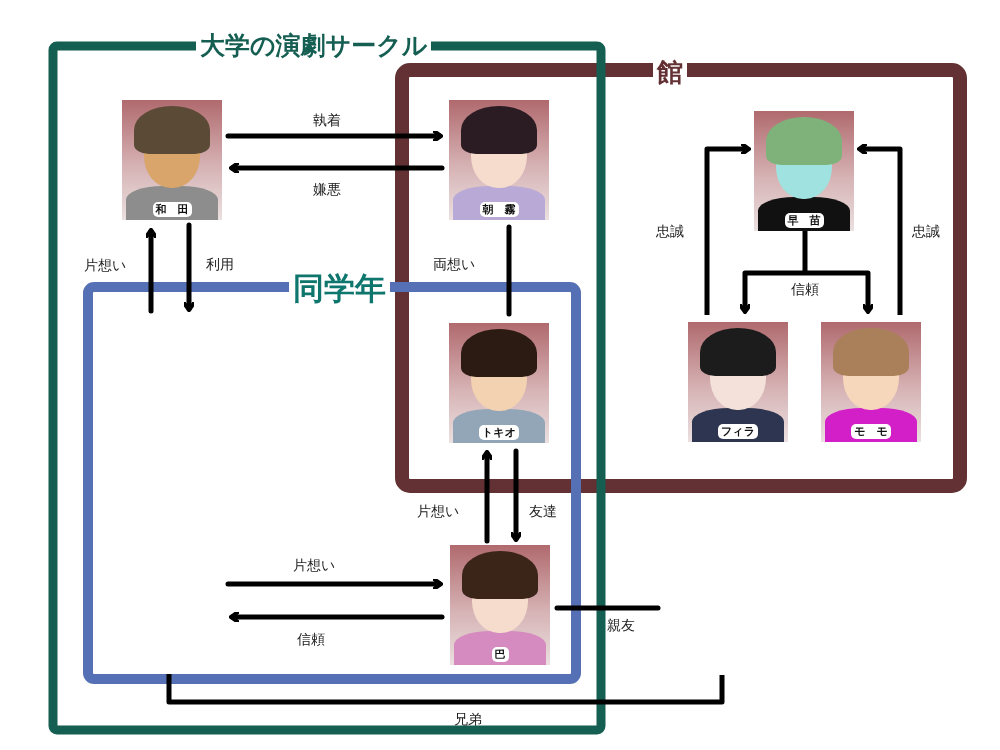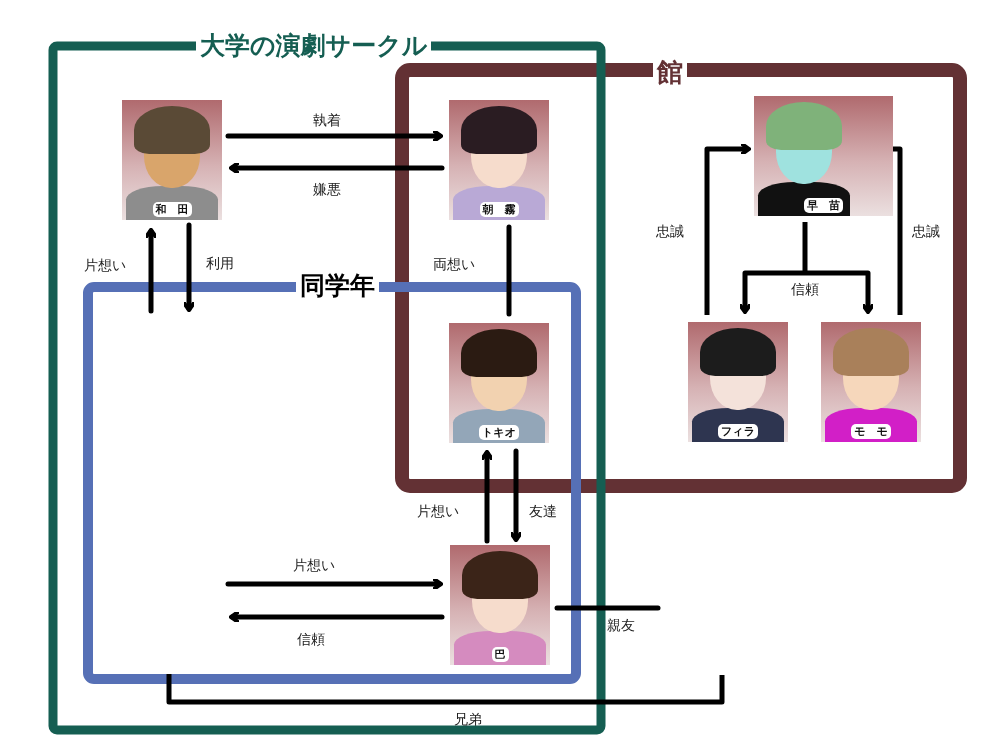--- a/index.html
+++ b/index.html
@@ -55,37 +55,37 @@
     <line x1="228" y1="577" x2="440" y2="577" stroke="#000" stroke-width="5" stroke-linecap="round" marker-end="url(#arrowhead)"></line>
     <line x1="442" y1="610" x2="232" y2="610" stroke="#000" stroke-width="5" stroke-linecap="round" marker-end="url(#arrowhead)"></line>
 
     <line x1="557" y1="601" x2="658" y2="601" stroke="#000" stroke-width="5" stroke-linecap="round"></line>
 
     <polyline points="169,667 169,695 722,695 722,668" fill="none" stroke="#000" stroke-width="5" stroke-linejoin="round"></polyline>
   </svg>
 
   <div class="group-title" style="left:196px; top:26px; font-size:25px; color:#155e52;">大学の演劇サークル</div>
   <div class="group-title" style="left:653px; top:52px; font-size:26px; color:#633134;">館</div>
-  <div class="group-title" style="left:296px; top:266px; font-size:25px; color:#000000;">同学年</div>
+  <div class="group-title" style="left:289px; top:266px; font-size:31px; color:#0f766e;">同学年</div>
 
   <div class="portrait" style="left:122px; top:93px;">
     <div class="body" style="background: rgb(141, 141, 141);"></div>
     <div class="face" style="background: rgb(217, 165, 107);"></div>
     <div class="hair" style="background: rgb(90, 74, 54);"></div>
     <div class="name-tag"><span>和　田</span></div>
   </div>
 
   <div class="portrait" style="left:449px; top:93px;">
     <div class="body" style="background: rgb(185, 169, 214);"></div>
     <div class="face" style="background: rgb(246, 220, 204);"></div>
     <div class="hair" style="background: rgb(42, 28, 34);"></div>
     <div class="name-tag"><span>朝　霧</span></div>
   </div>
 
-  <div class="portrait" style="left:754px; top:89px;padding-left:39px;">
+  <div class="portrait" style="left:754px; top:104px;">
     <div class="body" style="background: rgb(17, 17, 17);"></div>
     <div class="face" style="background: rgb(159, 226, 223);"></div>
     <div class="hair" style="background: rgb(127, 178, 122);"></div>
     <div class="name-tag"><span>早　苗</span></div>
   </div>
 
 
   <div class="portrait" style="left:449px; top:316px;">
     <div class="body" style="background: rgb(147, 166, 184);"></div>
     <div class="face" style="background: rgb(242, 210, 176);"></div>
@@ -113,21 +113,21 @@
     <div class="face" style="background: rgb(246, 220, 204);"></div>
     <div class="hair" style="background: rgb(59, 36, 24);"></div>
     <div class="name-tag"><span>巴</span></div>
   </div>
 
 
 
   <div class="rel-label" style="left:313px; top:106px;">執着</div>
   <div class="rel-label" style="left:313px; top:175px;">嫌悪</div>
   <div class="rel-label" style="left:84px; top:251px;">片想い</div>
-  <div class="rel-label" style="left:206px; top:250px;font-family:Liberation Mono, monospace;">利用</div>
+  <div class="rel-label" style="left:206px; top:250px;">利用</div>
   <div class="rel-label" style="left:433px; top:250px;">両想い</div>
   <div class="rel-label" style="left:656px; top:217px;">忠誠</div>
   <div class="rel-label" style="left:912px; top:217px;">忠誠</div>
   <div class="rel-label" style="left:791px; top:275px;">信頼</div>
   <div class="rel-label" style="left:417px; top:497px;">片想い</div>
   <div class="rel-label" style="left:529px; top:497px;">友達</div>
   <div class="rel-label" style="left:293px; top:551px;">片想い</div>
   <div class="rel-label" style="left:297px; top:625px;">信頼</div>
   <div class="rel-label" style="left:607px; top:611px;">親友</div>
   <div class="rel-label" style="left:454px; top:705px;">兄弟</div>

